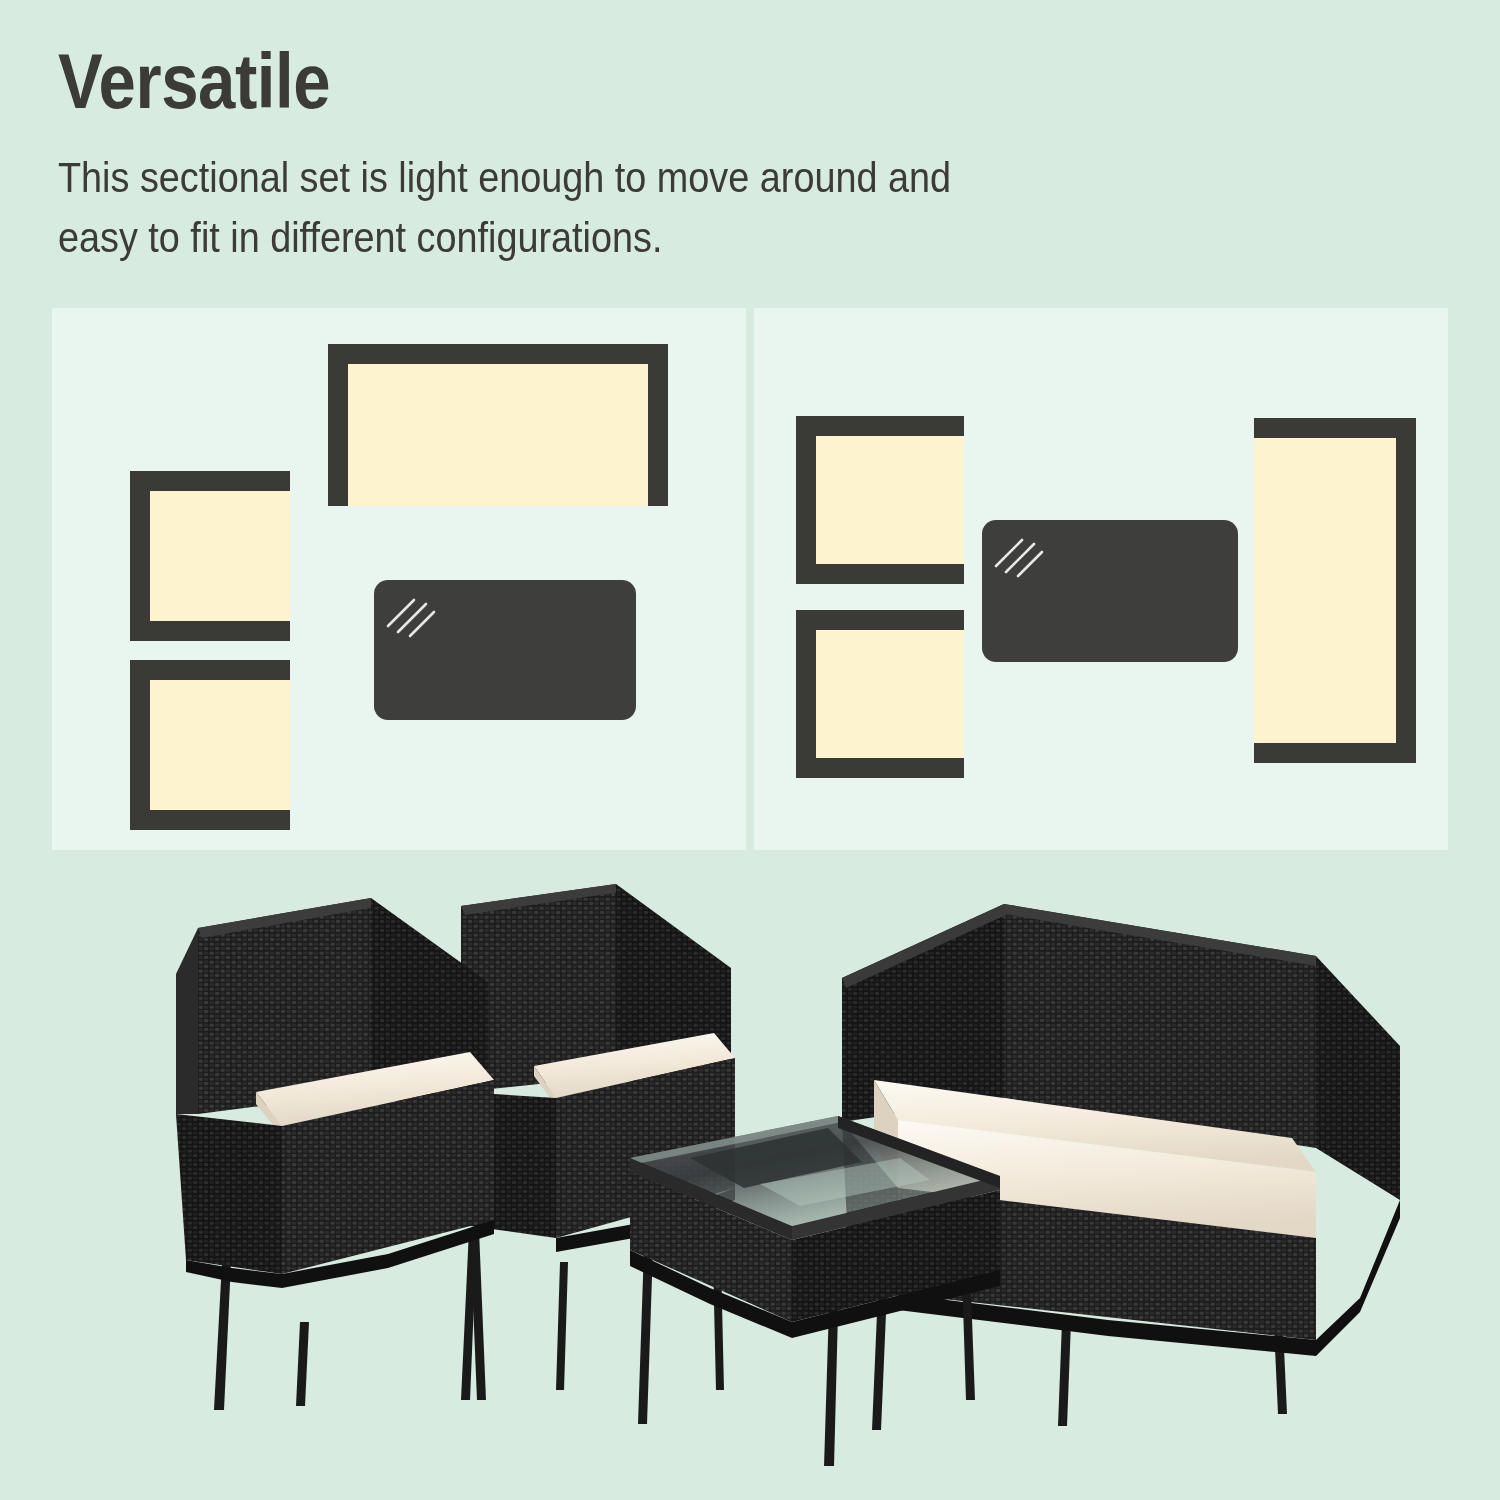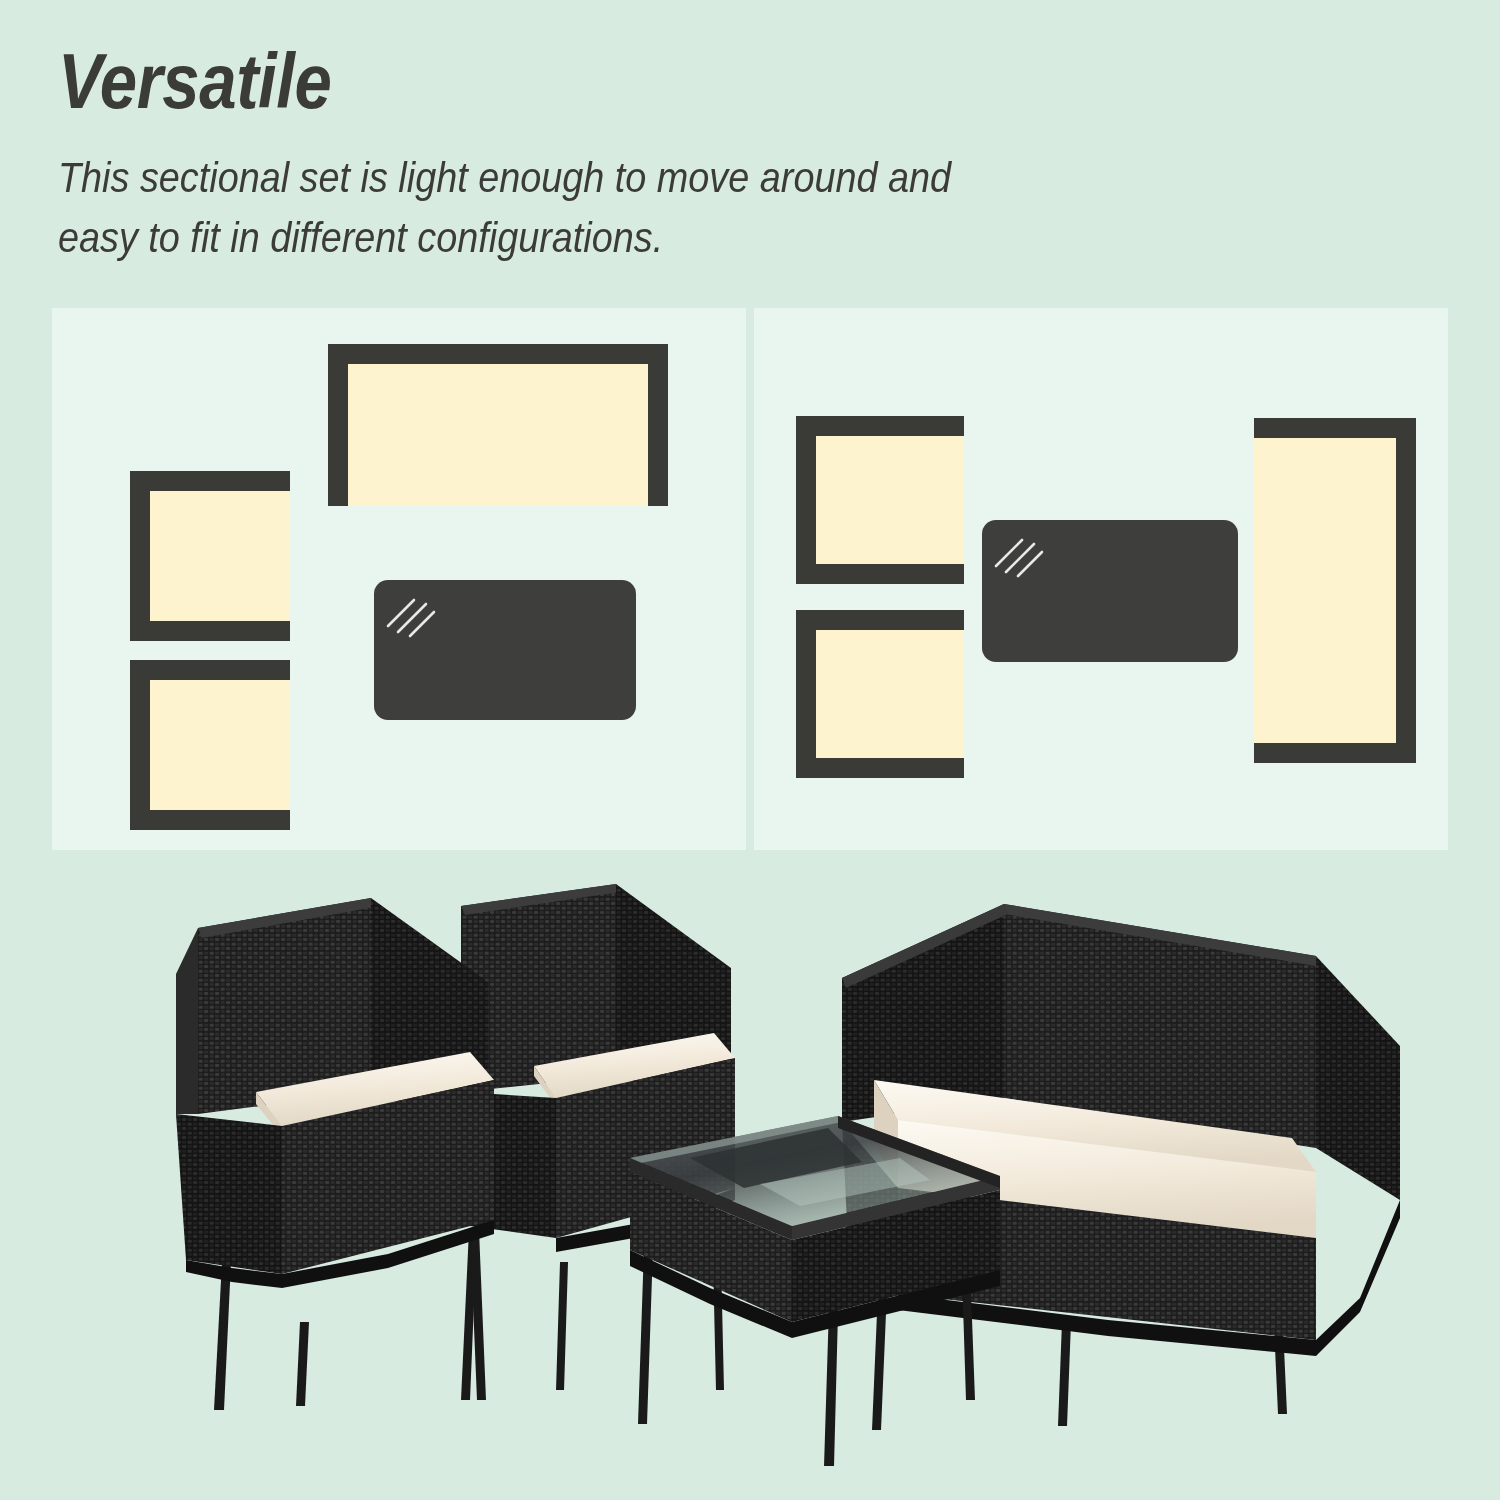--- a/index.html
+++ b/index.html
@@ -11,21 +11,21 @@
     overflow: hidden;
   }
 
   body {
     background: #d8ebe0;
     font-family: "Liberation Sans", "DejaVu Sans", sans-serif;
     position: relative;
   }
 
   
-  #header { position: absolute; left: 58px; top: 42px; width: 1200px; font-style: italic; }
+  #header { position: absolute; left: 58px; top: 42px; width: 1200px; }
 
   #headline {
     font-size: 78px;
     font-weight: bold;
     color: #3b3b38;
     letter-spacing: -0.5px;
     line-height: 1.0;
     transform: scaleX(0.86);
     transform-origin: left center;
     white-space: nowrap;

